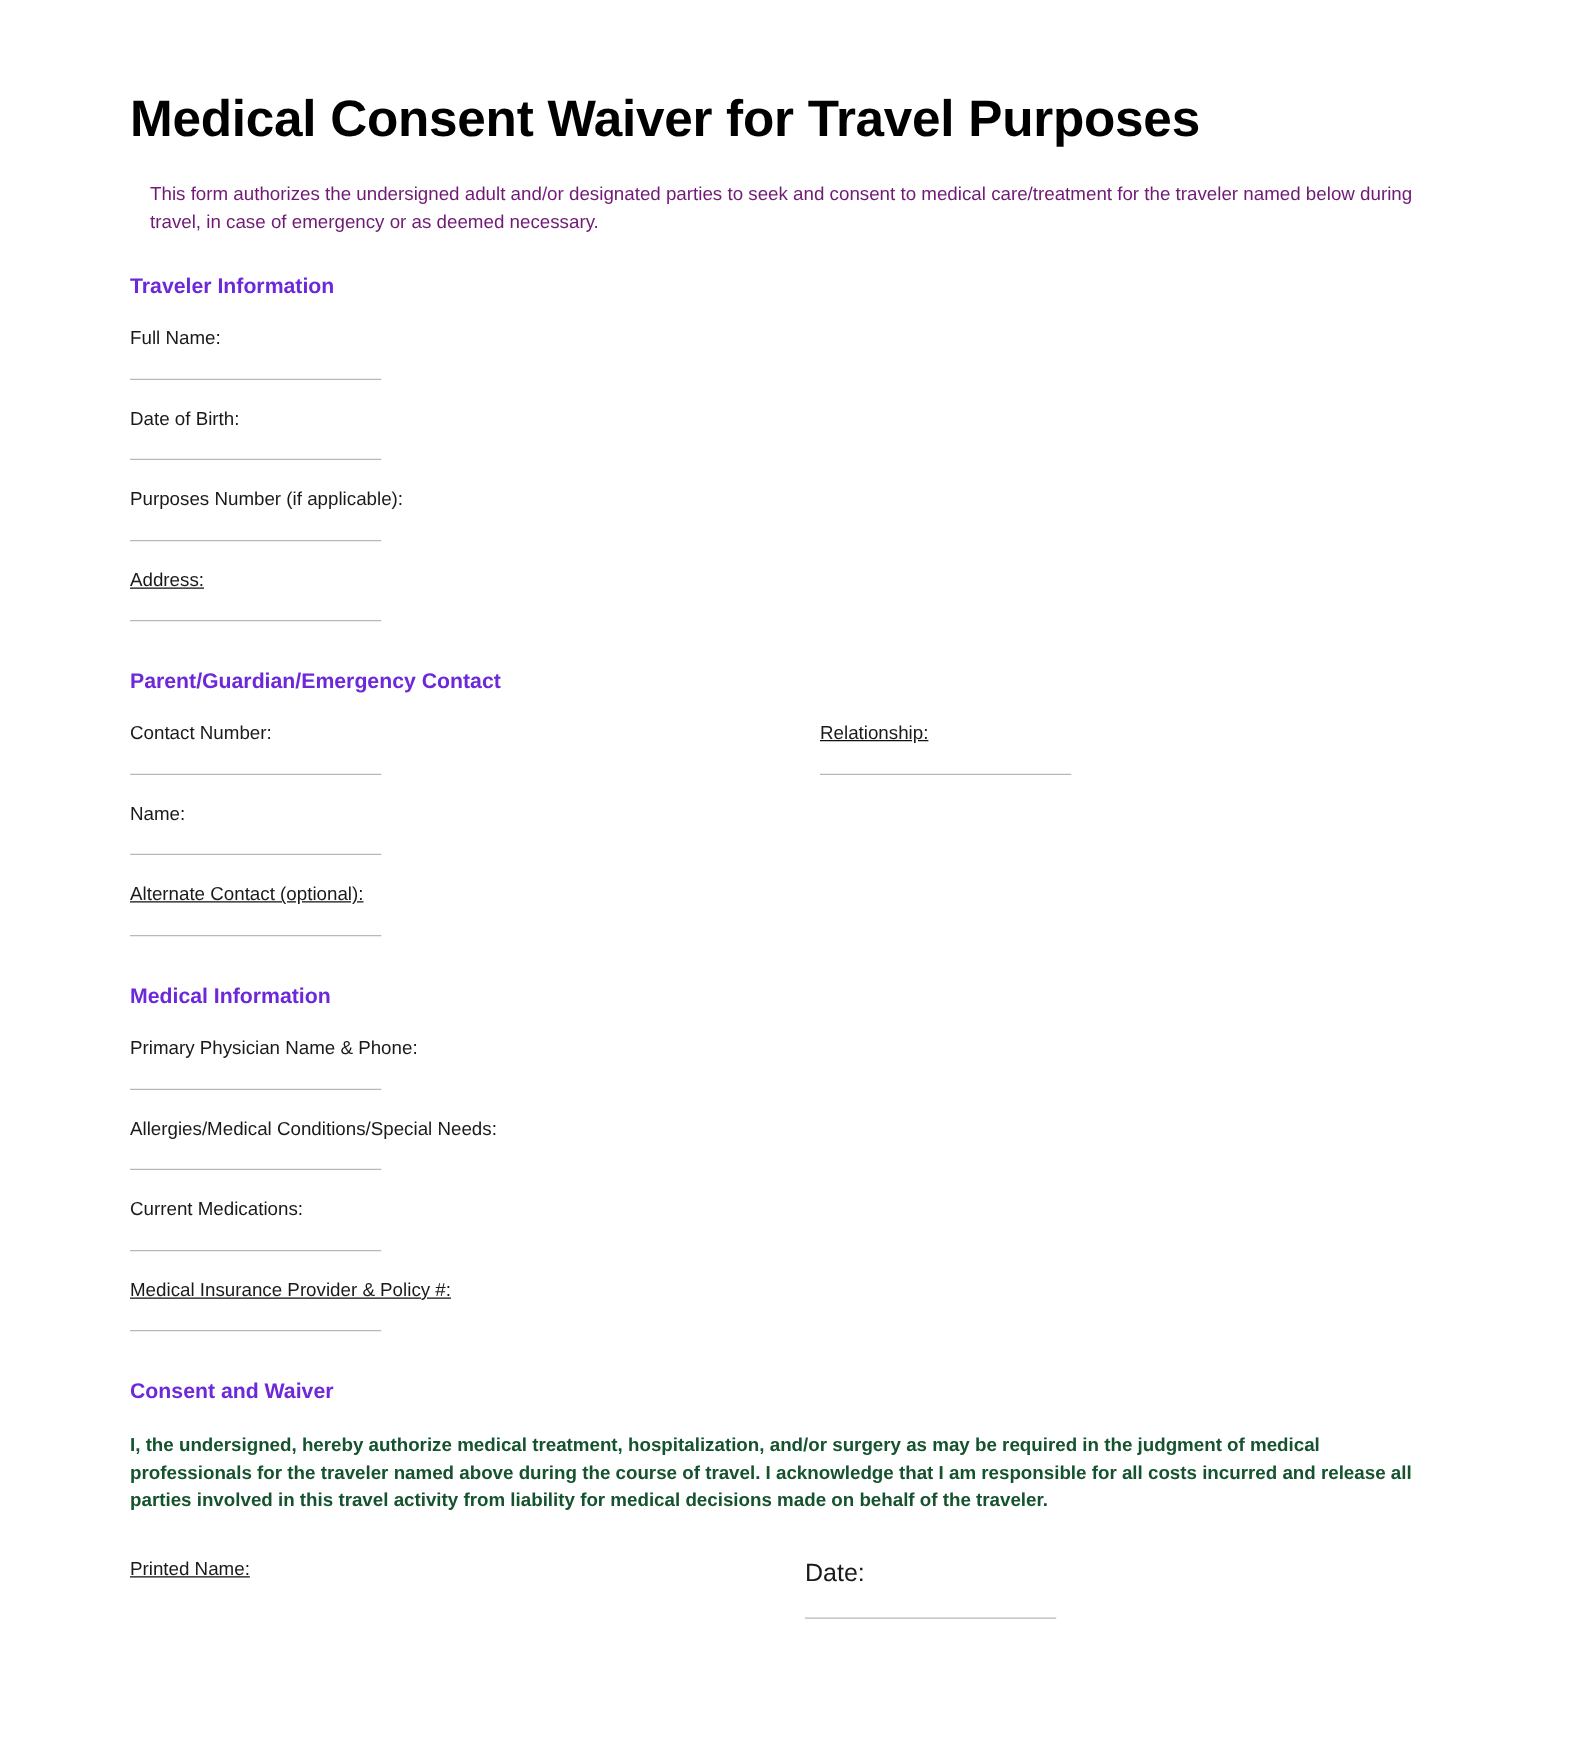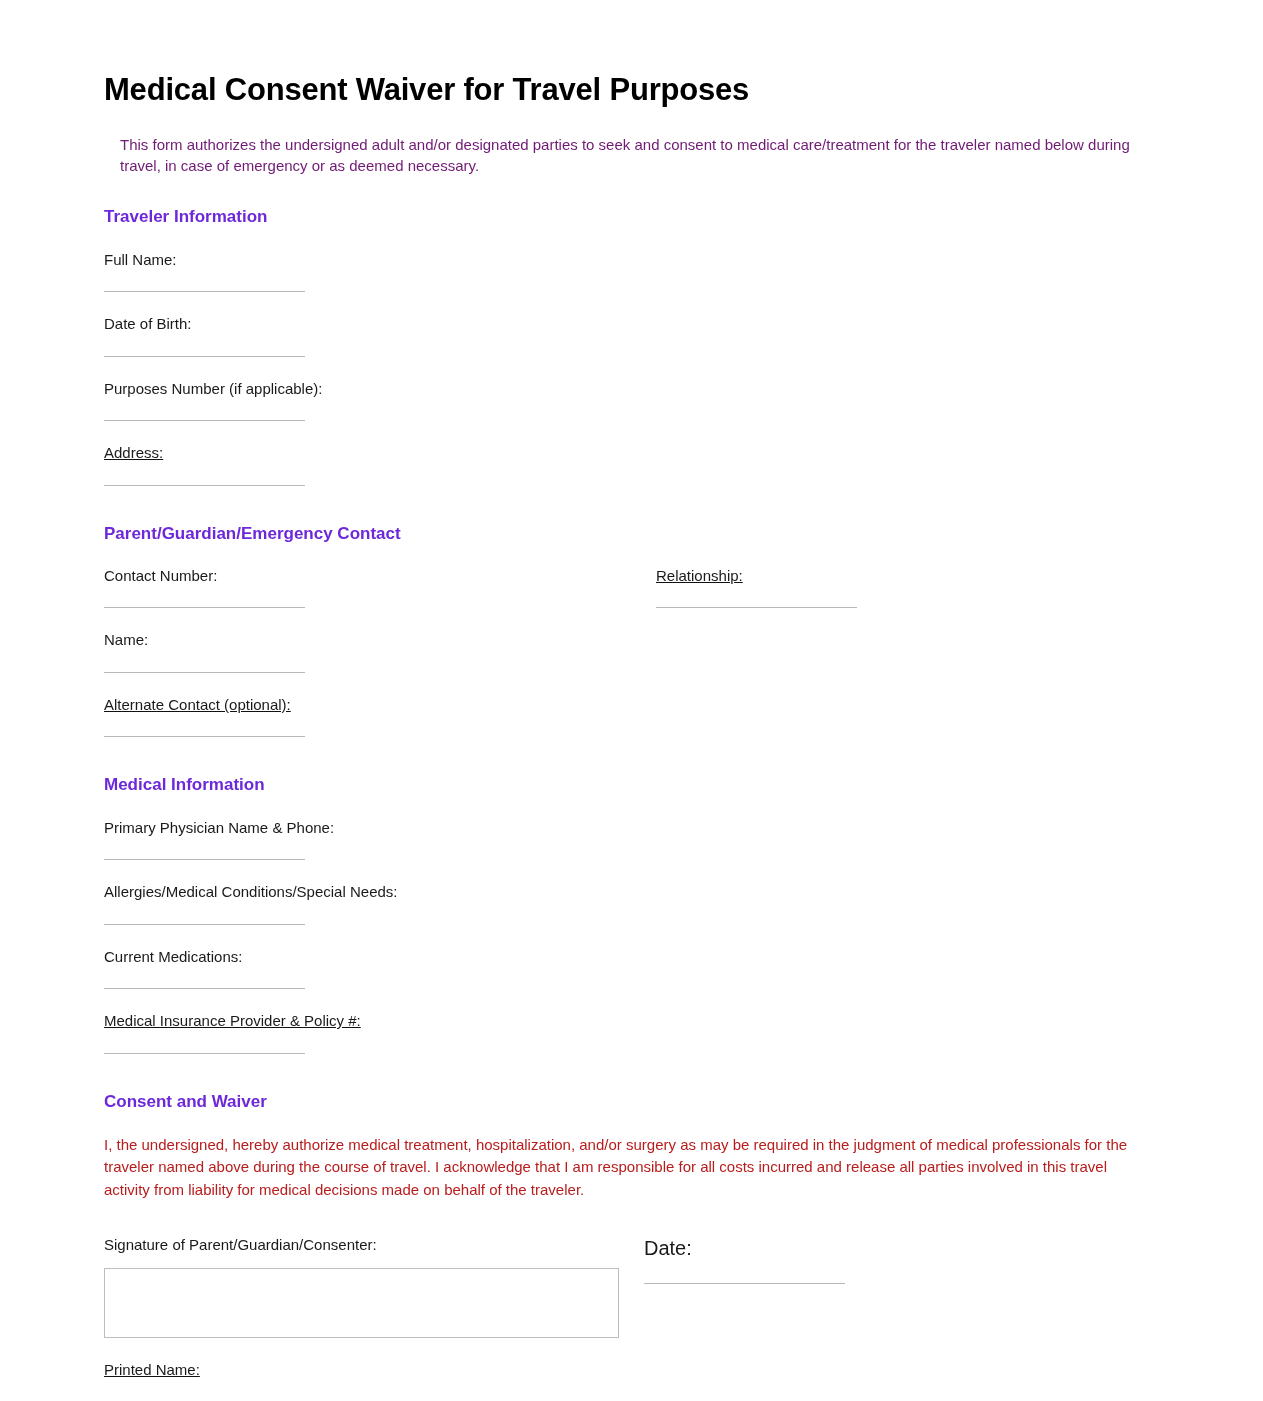--- a/index.html
+++ b/index.html
@@ -13,21 +13,21 @@
     font-family: "Liberation Sans", sans-serif;
     color: #111111;
     -webkit-font-smoothing: antialiased;
   }
   .page {
     padding: 72px 104px 40px 104px;
     box-sizing: border-box;
     width: 1263px;
   }
   .doc-title {
-    font-size: 31px;
+    font-size: 41px;
     line-height: 1.15;
     font-weight: bold;
     color: #000000;
     margin: 0 0 26px 0;
     letter-spacing: -0.2px;
   }
   .intro {
     font-size: 15px;
     line-height: 1.45;
     color: #701a75;
@@ -70,23 +70,24 @@
     margin-bottom: 22px;
   }
   .rule {
     width: 201px;
     height: 0;
     border-bottom: 1px solid #b8b8b8;
   }
   .consent-text {
     font-size: 15px;
     line-height: 1.48;
-    color: #b91c1c;
+    color: #14532d;
     margin: 0 0 34px 0;
     max-width: 1040px;
+    font-weight: bold;
   }
   .sig-grid {
     display: grid;
     grid-template-columns: 540px 1fr;
   }
   .sig-box {
     width: 515px;
     height: 70px;
     border: 1px solid #bdbdbd;
     background: #ffffff;
@@ -216,24 +217,20 @@
   </div>
 
   <div class="section consent">
     <h2 class="section-title">Consent and Waiver</h2>
 
     <p class="consent-text">I, the undersigned, hereby authorize medical treatment, hospitalization, and/or surgery as may be required in the judgment of medical professionals for the traveler named above during the course of travel. I acknowledge that I am responsible for all costs incurred and release all parties involved in this travel activity from liability for medical decisions made on behalf of the traveler.</p>
 
     <div class="sig-grid">
       <div class="col-left">
 
-        <div>
-          <span class="sig-label">Signature of Parent/Guardian/Consenter:</span>
-          <div class="sig-box"></div>
-        </div>
 
         <div class="field printed-field">
           <span class="field-label">Printed Name:</span>
 
         </div>
 
       </div>
       <div class="col-right">
 
         <div>

